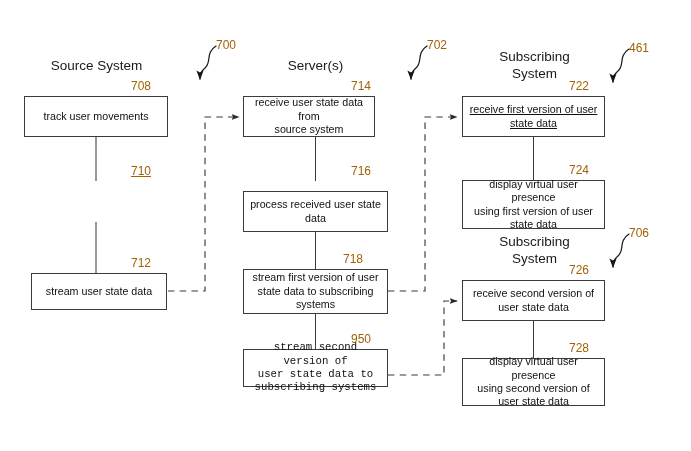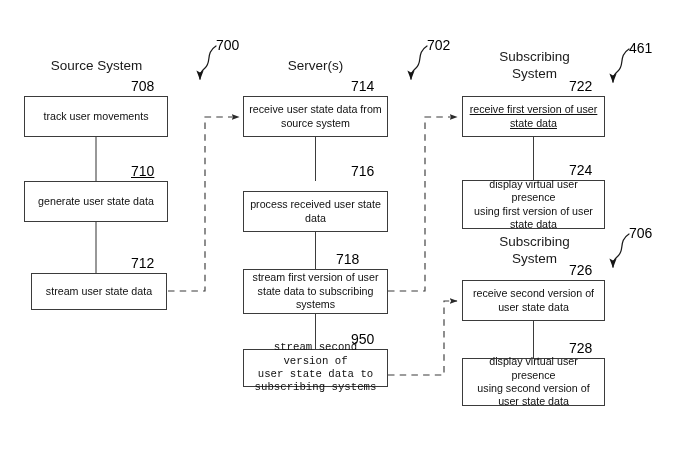--- a/index.html
+++ b/index.html
@@ -38,23 +38,23 @@
     text-align: center;
     font-size: 10.7px;
     line-height: 13.4px;
     color: #101010;
     padding: 2px 5px;
   }
   .node span { display: block; white-space: pre-line; }
   
   .ref {
     position: absolute;
-    font-size: 14px;
+    font-size: 12px;
     line-height: 14px;
-    color: #000000;
+    color: #a16207;
     white-space: nowrap;
   }
   
   #wires {
     position: absolute;
     left: 0; top: 0;
     width: 691px;
     height: 451px;
     pointer-events: none;
   }
@@ -116,42 +116,39 @@
   <div class="ref" style="left:427px; top:38px;">702</div>
   <div class="ref" style="left:629px; top:41px;">461</div>
   <div class="ref" style="left:629px; top:226px;">706</div>
 
   <div class="ref" style="left:131px; top:79px;">708</div>
   <div class="node" style="left:24px; top:96px; width:144px; height:41px;">
     <span>track user movements</span>
   </div>
 
   <div class="ref" style="left:131px; top:164px;text-decoration:underline;">710</div>
-  <div class="node" style="left:24px; top:181px; width:144px; height:41px;">
-    <span>generate user state data</span>
-  </div>
 
   <div class="ref" style="left:131px; top:256px;">712</div>
   <div class="node" style="left:31px; top:273px; width:136px; height:37px;">
     <span>stream user state data</span>
   </div>
 
   <div class="ref" style="left:351px; top:79px;">714</div>
-  <div class="node" style="left:243px; top:96px; width:145px; height:41px;">
+  <div class="node" style="left:243px; top:96px; width:132px; height:41px;">
     <span>receive user state data from
 source system</span>
   </div>
 
   <div class="ref" style="left:351px; top:164px;">716</div>
   <div class="node" style="left:243px; top:191px; width:145px; height:41px;">
     <span>process received user state
 data</span>
   </div>
 
-  <div class="ref" style="left:336px; top:252px;">718</div>
+  <div class="ref" style="left:343px; top:252px;">718</div>
   <div class="node" style="left:243px; top:269px; width:145px; height:45px;">
     <span>stream first version of user
 state data to subscribing
 systems</span>
   </div>
 
   <div class="ref" style="left:351px; top:332px;">950</div>
   <div class="node" style="left:243px; top:349px; width:145px; height:38px;font-family:Liberation Mono, monospace;">
     <span>stream second version of
 user state data to

